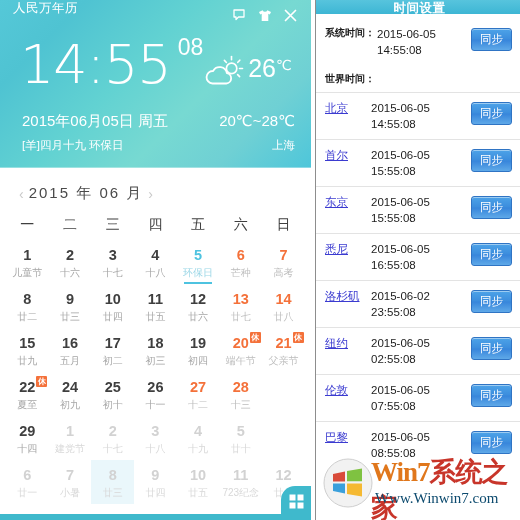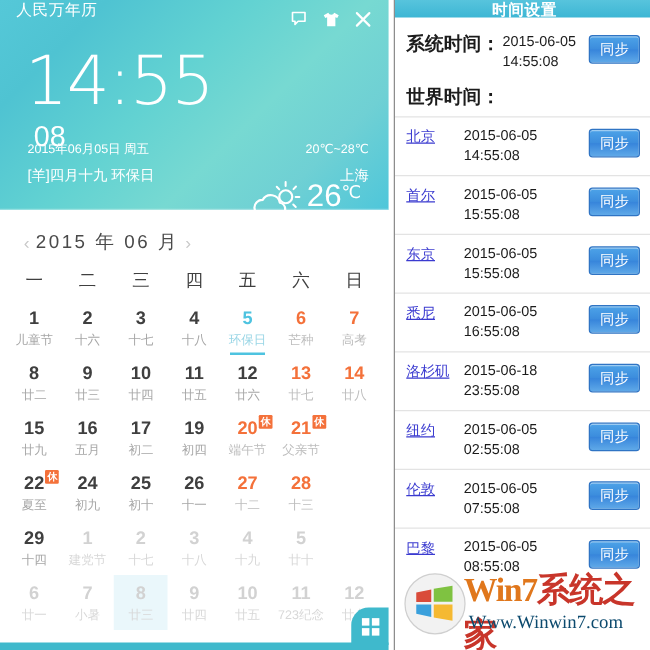--- a/index.html
+++ b/index.html
@@ -30,32 +30,32 @@
   }
   .titlebar {
     height: 30px; display: flex; 
     padding: 0 9px 0 13px;
   }
   .title-text { font-size: 12.5px; color: #ffffff; letter-spacing: .5px; }
   .title-icons { margin-left: auto; display: flex; align-items: center; gap: 11px; padding-right: 4px;}
   .ticon { width: 15px; height: 15px; display:flex; align-items:center; justify-content:center; cursor: pointer; }
   .ticon svg { display:block; }
 
-  .clockrow { display: flex; align-items: flex-start; padding: 4px 16px 0 20px; height: 74px; flex-direction: column; }
+  .clockrow { display: flex; align-items: flex-start; padding: 4px 16px 0 20px; height: 74px; }
   .bigtime {
     font-size: 54px; line-height: 62px; font-weight: 300; color: #ffffff;
     letter-spacing: -1px; font-family: "DejaVu Sans", sans-serif;
   }
   .seconds { font-size: 23px; color: #ffffff; margin-left: 7px; font-weight: 400;}
   .weatherbox { margin-left: auto; display: flex; align-items: flex-start; margin-top: 20px; padding-right: 6px;}
   .wicon { width: 44px; height: 36px; }
   .wtemp { font-size: 25px; color: #ffffff; margin-left: 1px; font-weight: 400; }
   .wtemp .unit { font-size: 14px; vertical-align: 7px; }
 
-  .daterow { display:flex; align-items:baseline; padding: 8px 16px 0 22px; font-size: 10px; gap: 24px; }
+  .daterow { display:flex; align-items:baseline; padding: 8px 16px 0 22px; font-size: 15px; gap: 24px; }
   .daterow .right { margin-left: auto; }
   .lunarrow { display:flex; align-items:baseline; padding: 7px 16px 0 22px; font-size: 11.5px; }
   .lunarrow .right { margin-left: auto; }
 
   
   #month-nav { display: flex; align-items: center; padding: 16px 0 9px 14px; }
   .navarrow { color: #c9c9c9; font-size: 14px; padding: 0 5px; cursor: pointer; line-height: 1;}
   #month-label { font-size: 15px; color: #4a4a4a; letter-spacing: 2px; text-align: right; }
 
   
@@ -109,21 +109,21 @@
   }
   #tw-titlebar {
     height: 14px; background: linear-gradient(to bottom, #57c4dd 0%, #3db6d4 100%);
     display:flex; align-items:center; padding: 0 8px 0 11px; flex-direction: column;
   }
   #tw-title { color: #ffffff; font-size: 12.5px; font-weight: bold; letter-spacing: .5px;}
   #tw-close { margin-left: auto; width: 16px; height: 16px; display:flex; align-items:center; justify-content:center; cursor:pointer;}
   #tw-body { padding: 0 0 0 0; }
 
   .sys-block { padding: 12px 8px 6px 9px; display: flex; align-items: flex-start; }
-  .lbl-bold { font-size: 15px; color: #1c1c1c; font-weight: bold; white-space: nowrap; }
+  .lbl-bold { font-size: 10px; color: #1c1c1c; font-weight: bold; white-space: nowrap; }
   .val-col { margin-left: 2px; font-size: 11.5px; color: #1c1c1c; line-height: 16px; }
   .sync-btn {
     margin-left: auto; margin-top: 2px;
     width: 41px; height: 23px;
     background: linear-gradient(to bottom, #4da3e8 0%, #3c8ddd 48%, #3785db 52%, #5fa9e8 100%);
     border: 1px solid #2f74c4; border-radius: 3px;
     color: #ffffff; font-size: 11.5px; display:flex; align-items:center; justify-content:center;
     cursor: pointer; flex: none;
     box-shadow: inset 0 1px 0 rgba(255,255,255,.45);
   }
@@ -251,20 +251,21 @@
             <div class="cell daycell "><div class="dnum">10</div><div class="dsub">廿四</div></div>
             <div class="cell daycell "><div class="dnum">11</div><div class="dsub">廿五</div></div>
             <div class="cell daycell "><div class="dnum">12</div><div class="dsub">廿六</div></div>
             <div class="cell daycell weekend"><div class="dnum">13</div><div class="dsub">廿七</div></div>
             <div class="cell daycell weekend"><div class="dnum">14</div><div class="dsub">廿八</div></div>
           </div>
           <div class="grid-row">
             <div class="cell daycell "><div class="dnum">15</div><div class="dsub">廿九</div></div>
             <div class="cell daycell "><div class="dnum">16</div><div class="dsub">五月</div></div>
             <div class="cell daycell "><div class="dnum">17</div><div class="dsub">初二</div></div>
+            <div class="cell daycell "><div class="dnum">18</div><div class="dsub">初三</div></div>
             <div class="cell daycell "><div class="dnum">19</div><div class="dsub">初四</div></div>
             <div class="cell daycell weekend"><div class="dnum">20<span class="badge">休</span></div><div class="dsub">端午节</div></div>
             <div class="cell daycell weekend"><div class="dnum">21<span class="badge">休</span></div><div class="dsub">父亲节</div></div>
           </div>
           <div class="grid-row">
             <div class="cell daycell "><div class="dnum">22<span class="badge">休</span></div><div class="dsub">夏至</div></div>
             <div class="cell daycell "><div class="dnum">24</div><div class="dsub">初九</div></div>
             <div class="cell daycell "><div class="dnum">25</div><div class="dsub">初十</div></div>
             <div class="cell daycell "><div class="dnum">26</div><div class="dsub">十一</div></div>
             <div class="cell daycell weekend"><div class="dnum">27</div><div class="dsub">十二</div></div>
@@ -341,21 +342,21 @@
             <span class="city-time"><span>2015-06-05</span><br><span>15:55:08</span></span>
             <span class="sync-btn">同步</span>
           </div>
           <div class="city-row">
             <span class="city-name">悉尼</span>
             <span class="city-time"><span>2015-06-05</span><br><span>16:55:08</span></span>
             <span class="sync-btn">同步</span>
           </div>
           <div class="city-row">
             <span class="city-name">洛杉矶</span>
-            <span class="city-time"><span>2015-06-18</span><br><span>23:55:08</span></span>
+            <span class="city-time"><span>2015-06-02</span><br><span>23:55:08</span></span>
             <span class="sync-btn">同步</span>
           </div>
           <div class="city-row">
             <span class="city-name">纽约</span>
             <span class="city-time"><span>2015-06-05</span><br><span>02:55:08</span></span>
             <span class="sync-btn">同步</span>
           </div>
           <div class="city-row">
             <span class="city-name">伦敦</span>
             <span class="city-time"><span>2015-06-05</span><br><span>07:55:08</span></span>

